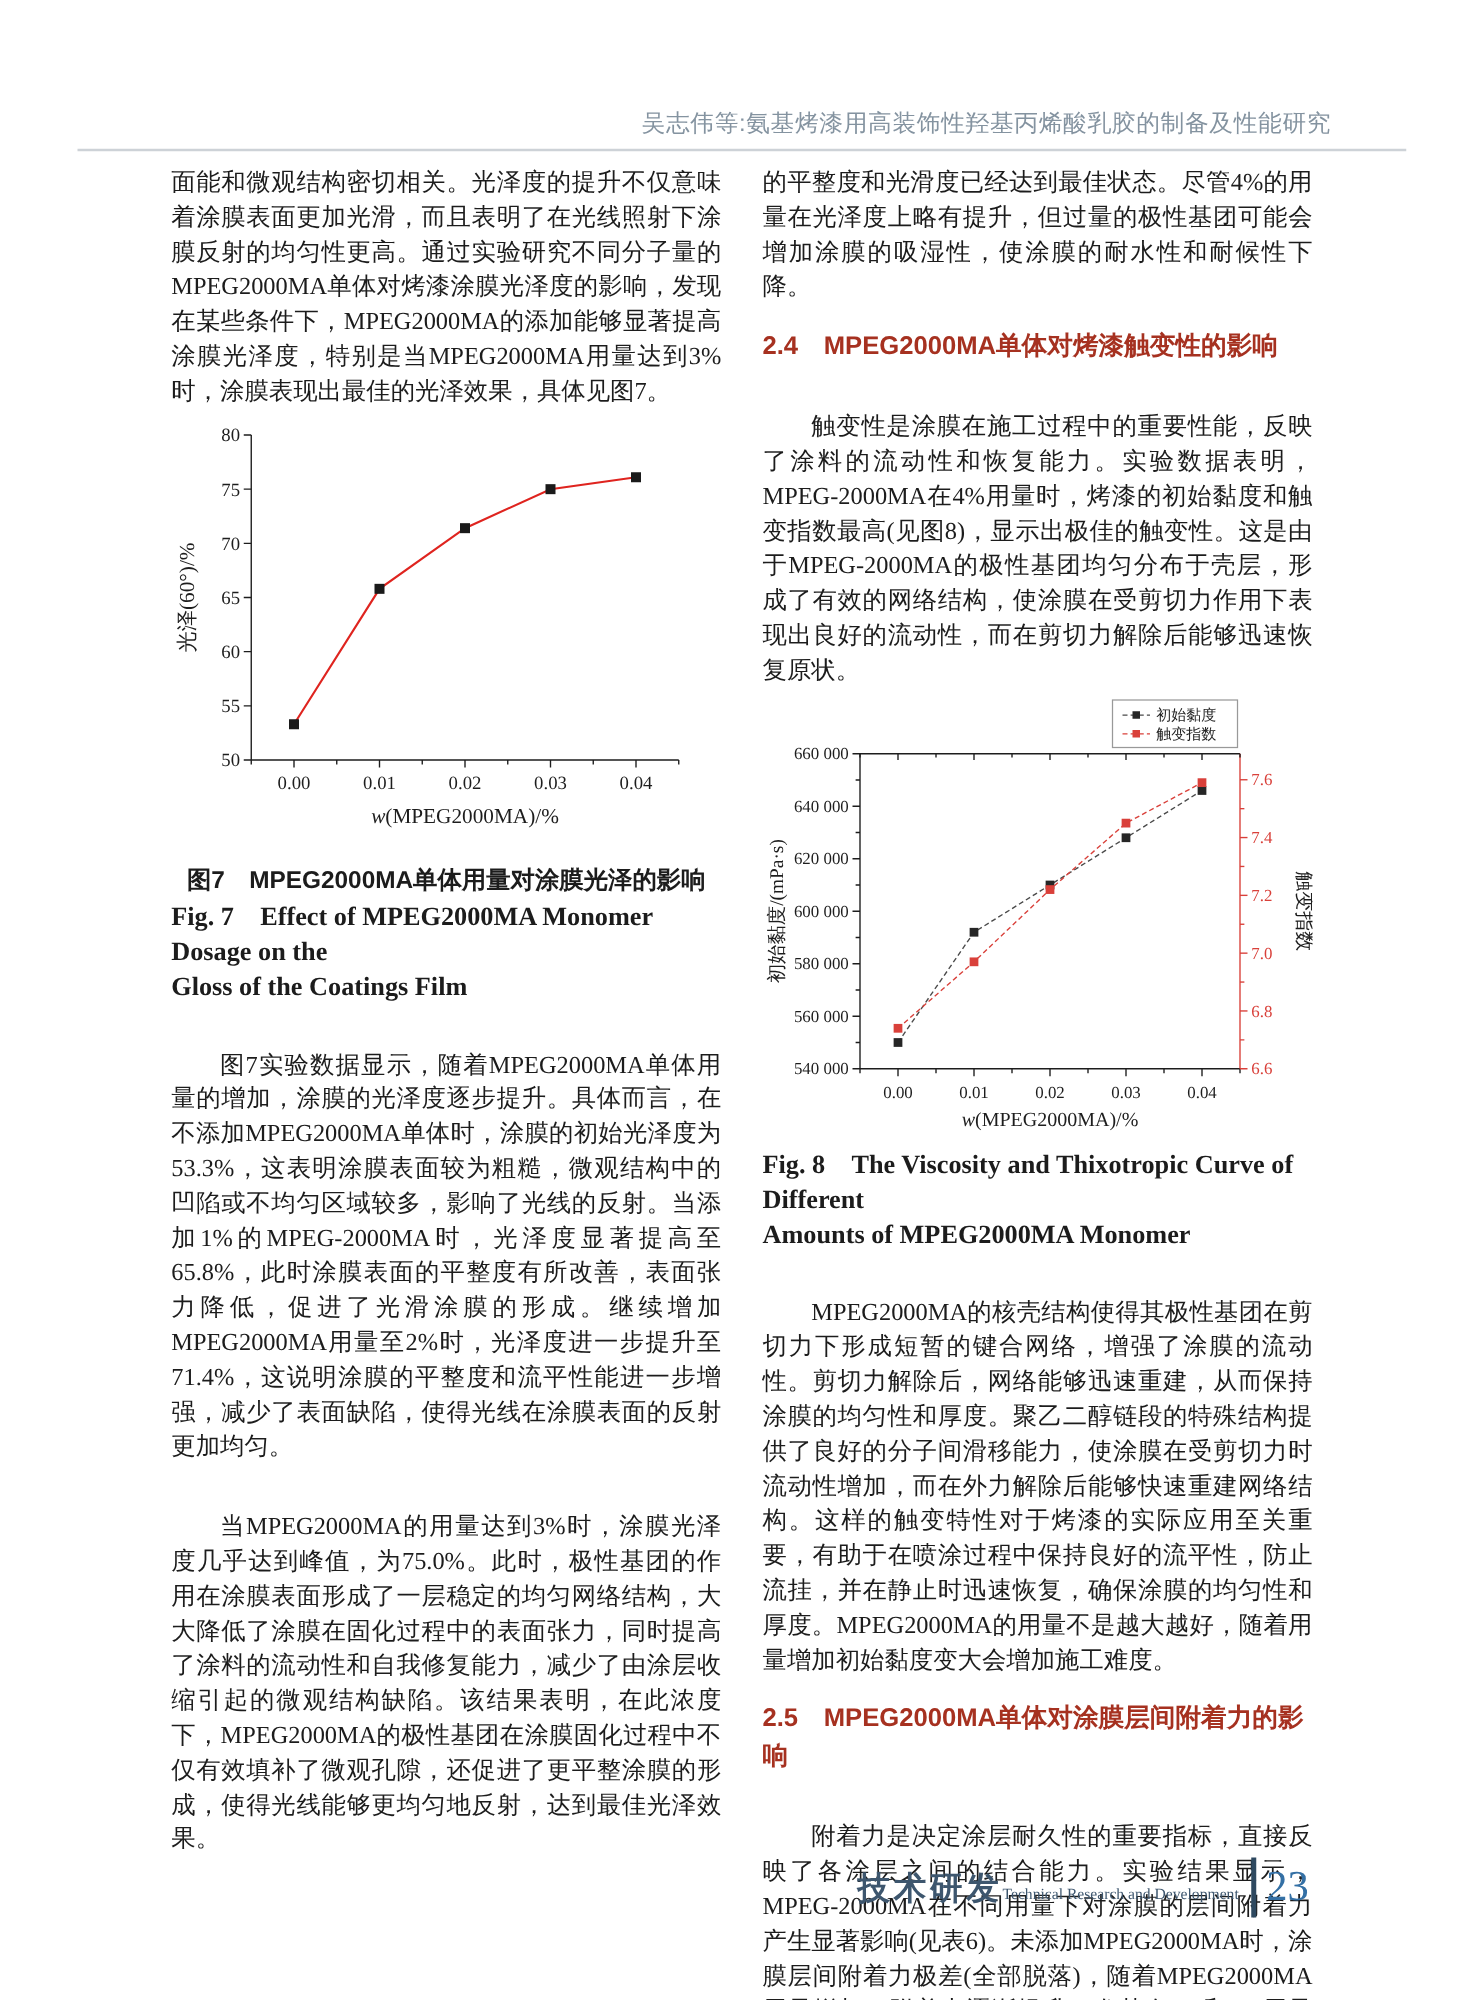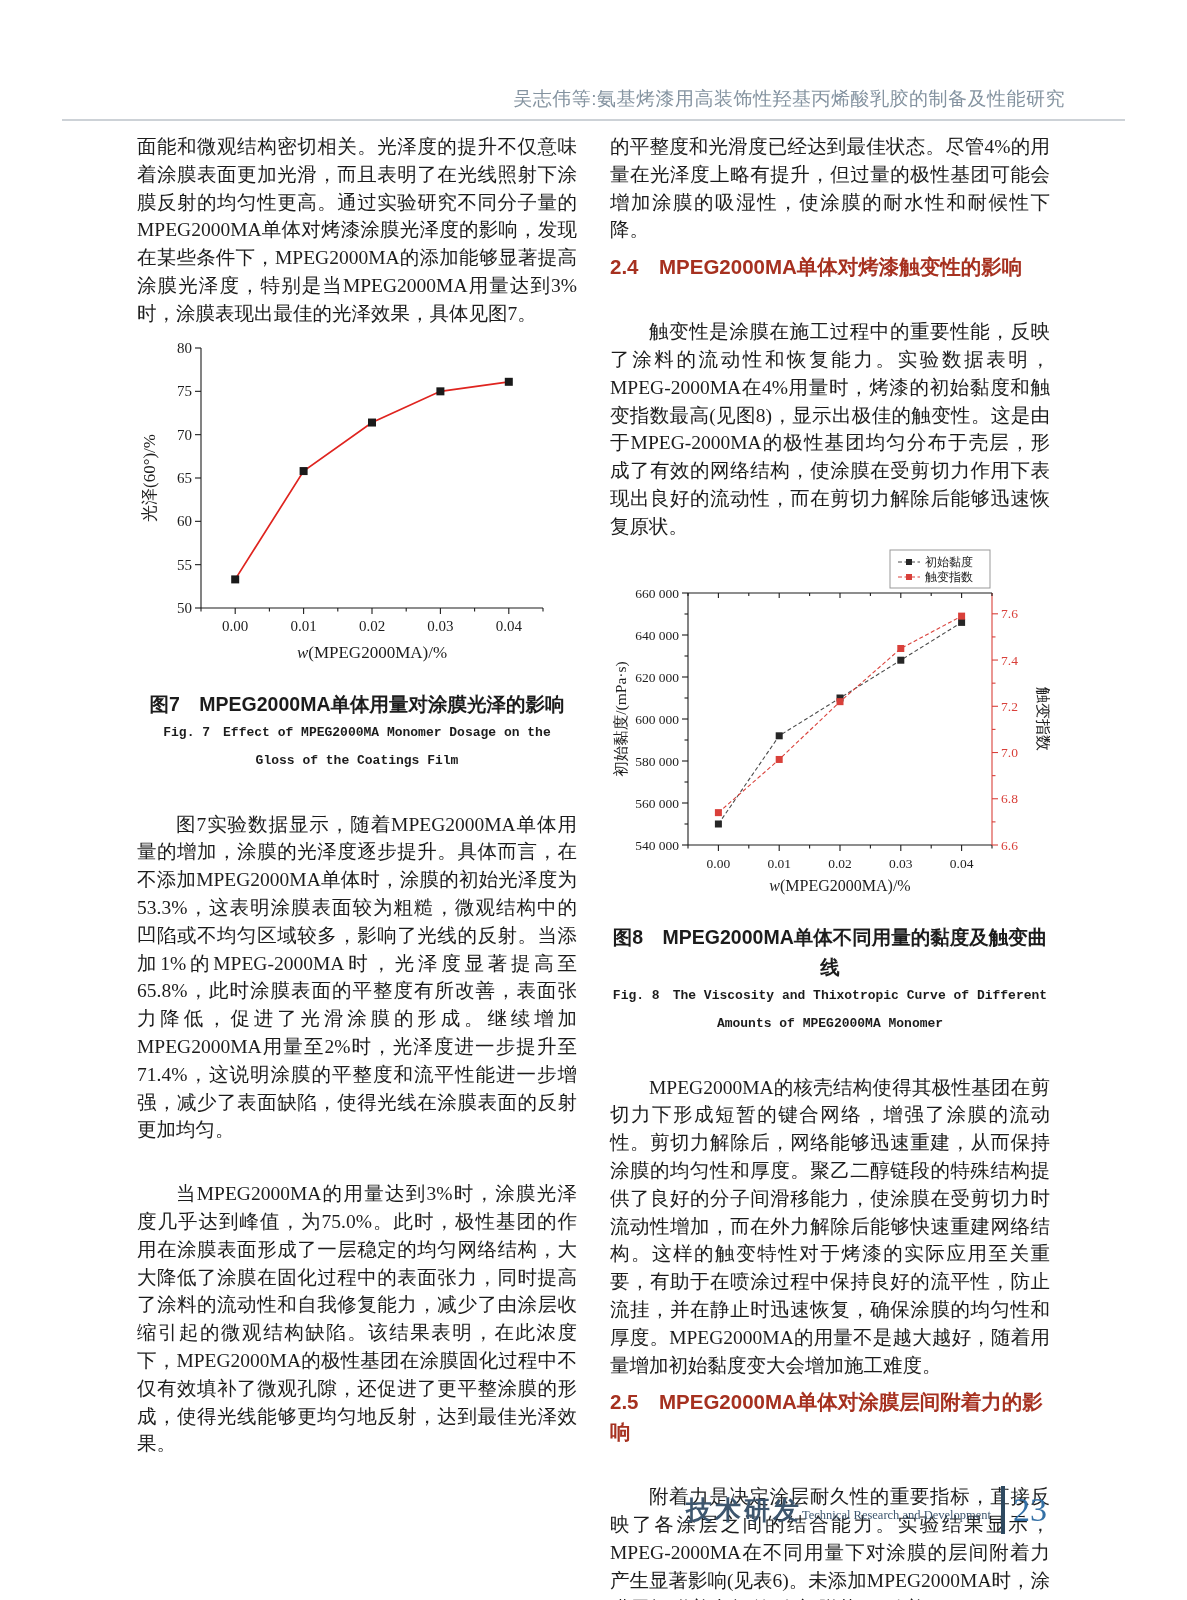--- a/index.html
+++ b/index.html
@@ -6,28 +6,28 @@
   .page{position:relative;width:1187px;height:1600px;background:#ffffff;overflow:hidden;
         font-family:"Liberation Serif",serif;color:#1c1c1c;}
   .header-title{position:absolute;top:86px;right:122px;font-size:19px;color:#8493a0;
         font-family:"Liberation Sans",sans-serif;letter-spacing:.5px;}
   .header-rule{position:absolute;top:119px;left:62px;right:62px;height:2px;background:#cdd2d7;}
   .col{position:absolute;top:133px;width:440px;}
   .col-left{left:137px;}
   .col-right{left:610px;}
   .para{margin:0;font-size:19.5px;line-height:27.8px;text-align:justify;color:#1c1c1c;}
   .indent{text-indent:2em;margin-top:36px;}
-  .sec-head{margin:8px 0;font-family:"Liberation Sans",sans-serif;font-weight:bold;
+  .sec-head{margin:18px 0;font-family:"Liberation Sans",sans-serif;font-weight:bold;
         font-size:20.5px;line-height:30px;color:#a63120;}
   .fig{margin:6px 0 4px;text-align:center;}
   .fig svg{display:block;margin:0 auto;}
   .cap-zh{font-family:"Liberation Sans",sans-serif;font-weight:bold;font-size:19.5px;
         line-height:30px;text-align:center;margin-top:15px;}
-  .cap-en{font-family:Liberation Mono, monospace;font-weight:bold;font-size:13px;
-        line-height:28px;text-align:center;}
+  .cap-en{font-family:Liberation Serif, serif;font-weight:bold;font-size:21px;
+        line-height:28px;text-align:left;}
   .footer{position:absolute;top:1486px;right:140px;display:flex;align-items:center;}
   .footer-labels{display:flex;align-items:flex-end;}
   .footer-zh{font-family:"Liberation Sans",sans-serif;font-weight:bold;font-size:26px;
         color:#3d566e;letter-spacing:3px;line-height:28px;}
   .footer-en{font-family:"Liberation Serif",serif;font-size:12.5px;color:#3d566e;line-height:18px;}
   .footer-bar{width:4px;height:48px;background:#2e4960;margin:0 8px 0 10px;}
   .footer-page{font-family:"Liberation Serif",serif;font-size:34px;color:#3470a5;}
 </style>
 </head>
 <body>
@@ -185,21 +185,20 @@
           <rect x="226.50000000000003" y="147.5" width="7" height="7" fill="#262626"></rect>
           <rect x="287.29999999999995" y="109.70000000000002" width="7" height="7" fill="#262626"></rect>
           <rect x="348.1" y="71.9" width="7" height="7" fill="#262626"></rect>
           <polyline points="108.4,265.63302752293566 169.2,212.4587155963303 230.00000000000003,154.66055045871568 290.79999999999995,101.4862385321101 351.6,69.11926605504598" fill="none" stroke="#d9403a" stroke-width="1.1" stroke-dasharray="4 2.5"></polyline>
           <rect x="104.9" y="262.13302752293566" width="7" height="7" fill="#d9403a"></rect>
           <rect x="165.7" y="208.9587155963303" width="7" height="7" fill="#d9403a"></rect>
           <rect x="226.50000000000003" y="151.16055045871568" width="7" height="7" fill="#d9403a"></rect>
           <rect x="287.29999999999995" y="97.9862385321101" width="7" height="7" fill="#d9403a"></rect>
           <rect x="348.1" y="65.61926605504598" width="7" height="7" fill="#d9403a"></rect>
         </svg>
-      <div class="cap-zh">图8　MPEG2000MA单体不同用量的黏度及触变曲线</div>
       <div class="cap-en">
         <span>Fig. 8　The Viscosity and Thixotropic Curve of Different</span><br>
         <span>Amounts of MPEG2000MA Monomer</span>
       </div>
     </div>
 
     <p class="para indent">MPEG2000MA的核壳结构使得其极性基团在剪切力下形成短暂的键合网络，增强了涂膜的流动性。剪切力解除后，网络能够迅速重建，从而保持涂膜的均匀性和厚度。聚乙二醇链段的特殊结构提供了良好的分子间滑移能力，使涂膜在受剪切力时流动性增加，而在外力解除后能够快速重建网络结构。这样的触变特性对于烤漆的实际应用至关重要，有助于在喷涂过程中保持良好的流平性，防止流挂，并在静止时迅速恢复，确保涂膜的均匀性和厚度。MPEG2000MA的用量不是越大越好，随着用量增加初始黏度变大会增加施工难度。</p>
     <h3 class="sec-head">2.5　MPEG2000MA单体对涂膜层间附着力的影响</h3>
     <p class="para indent">附着力是决定涂层耐久性的重要指标，直接反映了各涂层之间的结合能力。实验结果显示，MPEG-2000MA在不同用量下对涂膜的层间附着力产生显著影响(见表6)。未添加MPEG2000MA时，涂膜层间附着力极差(全部脱落)，随着MPEG2000MA用量增加，附着力逐渐提升，尤其在3%和4%用量时，附着力达到最佳(0级)。</p>
   </div>

